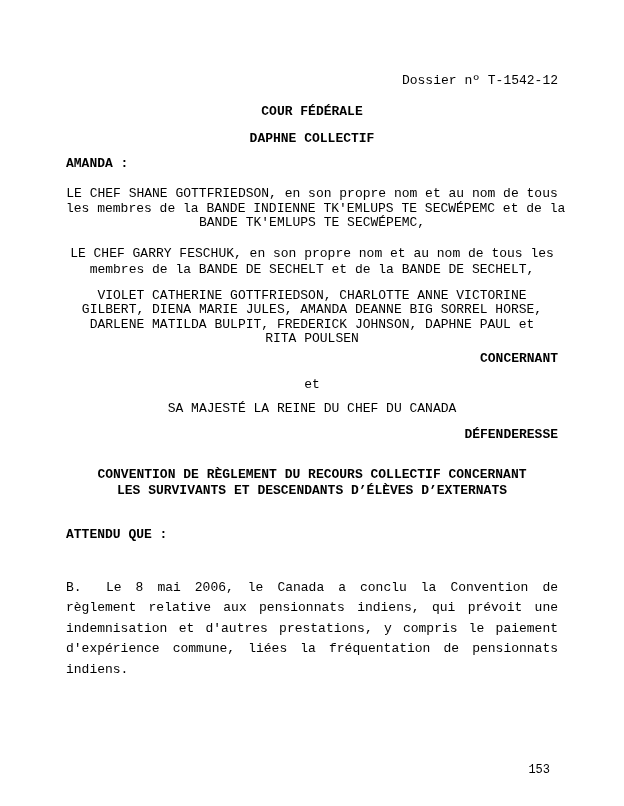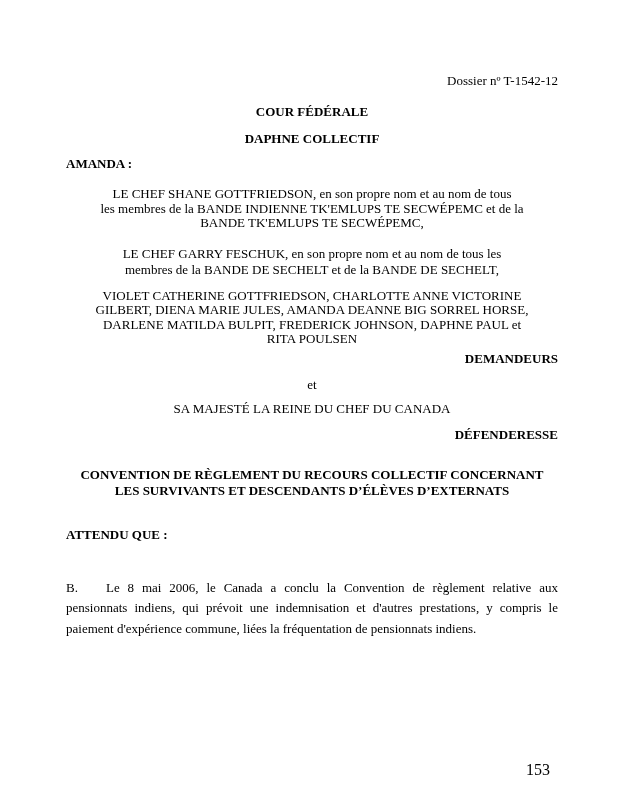--- a/index.html
+++ b/index.html
@@ -3,21 +3,21 @@
 <meta charset="utf-8">
 <style>
   html,body { margin:0; padding:0; background:#fff; }
   .page {
     position:relative;
     width:624px; height:806px;
     box-sizing:border-box;
     padding:0 66px;
     background:#ffffff;
     color:#000000;
-    font-family:Liberation Serif, serif;
+    font-family:Liberation Mono, monospace;
     font-size:13px;
     line-height:15px;
     overflow:hidden;
   }
   .right  { text-align:right; }
   .center { text-align:center; }
   .bold   { font-weight:bold; }
   .pre    { white-space:pre; }
 
   .dossier      { margin-top:73px; }
@@ -35,21 +35,21 @@
   .attendu      { margin-top:28px; }
 
   .recital { margin:0; text-align:justify; line-height:20.5px; }
   .recital-a { margin-top:13px; }
   .recital-b { margin-top:36px; }
   .rletter { display:inline-block; width:40px; }
 
   .pageno {
     position:absolute;
     top:763px; right:74px;
-    font-size:16px; line-height:14px;
+    font-size:12px; line-height:14px;
   }
 </style>
 </head>
 <body>
 
 <div class="page">
 
   <div class="dossier right">Dossier nº T-1542-12</div>
 
   <div class="court center bold">COUR FÉDÉRALE</div>
@@ -63,21 +63,21 @@
 BANDE TK'EMLUPS TE SECWÉPEMC,</div>
 
   <div class="party-2 center pre">LE CHEF GARRY FESCHUK, en son propre nom et au nom de tous les
 membres de la BANDE DE SECHELT et de la BANDE DE SECHELT,</div>
 
   <div class="party-3 center pre">VIOLET CATHERINE GOTTFRIEDSON, CHARLOTTE ANNE VICTORINE
 GILBERT, DIENA MARIE JULES, AMANDA DEANNE BIG SORREL HORSE,
 DARLENE MATILDA BULPIT, FREDERICK JOHNSON, DAPHNE PAUL et
 RITA POULSEN</div>
 
-  <div class="demandeurs right bold">DEMANDEURS</div>
+  <div class="demandeurs right bold">CONCERNANT</div>
 
   <div class="et center">et</div>
 
   <div class="samajeste center">SA MAJESTÉ LA REINE DU CHEF DU CANADA</div>
 
   <div class="defenderesse right bold">DÉFENDERESSE</div>
 
   <div class="doc-title center bold pre">CONVENTION DE RÈGLEMENT DU RECOURS COLLECTIF CONCERNANT
 LES SURVIVANTS ET DESCENDANTS D’ÉLÈVES D’EXTERNATS</div>
 

